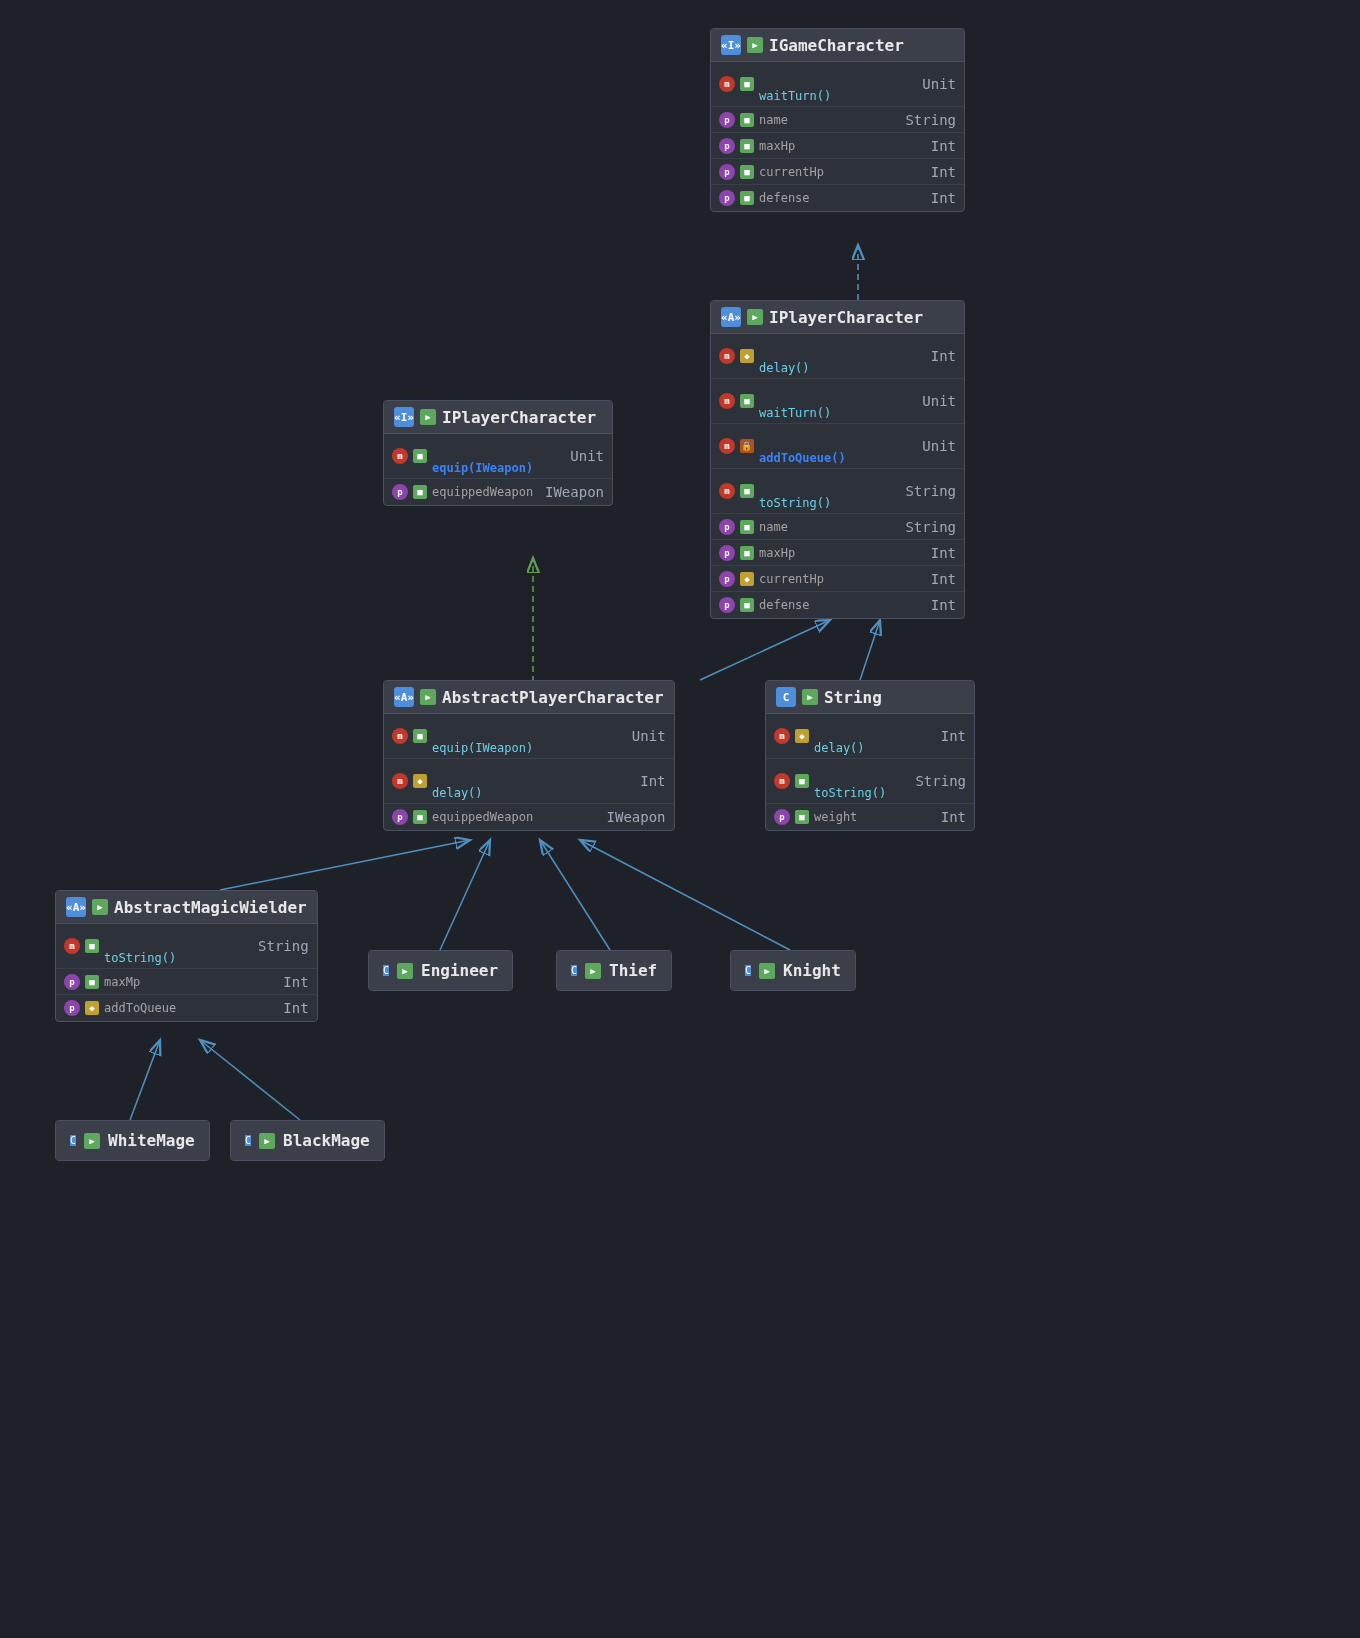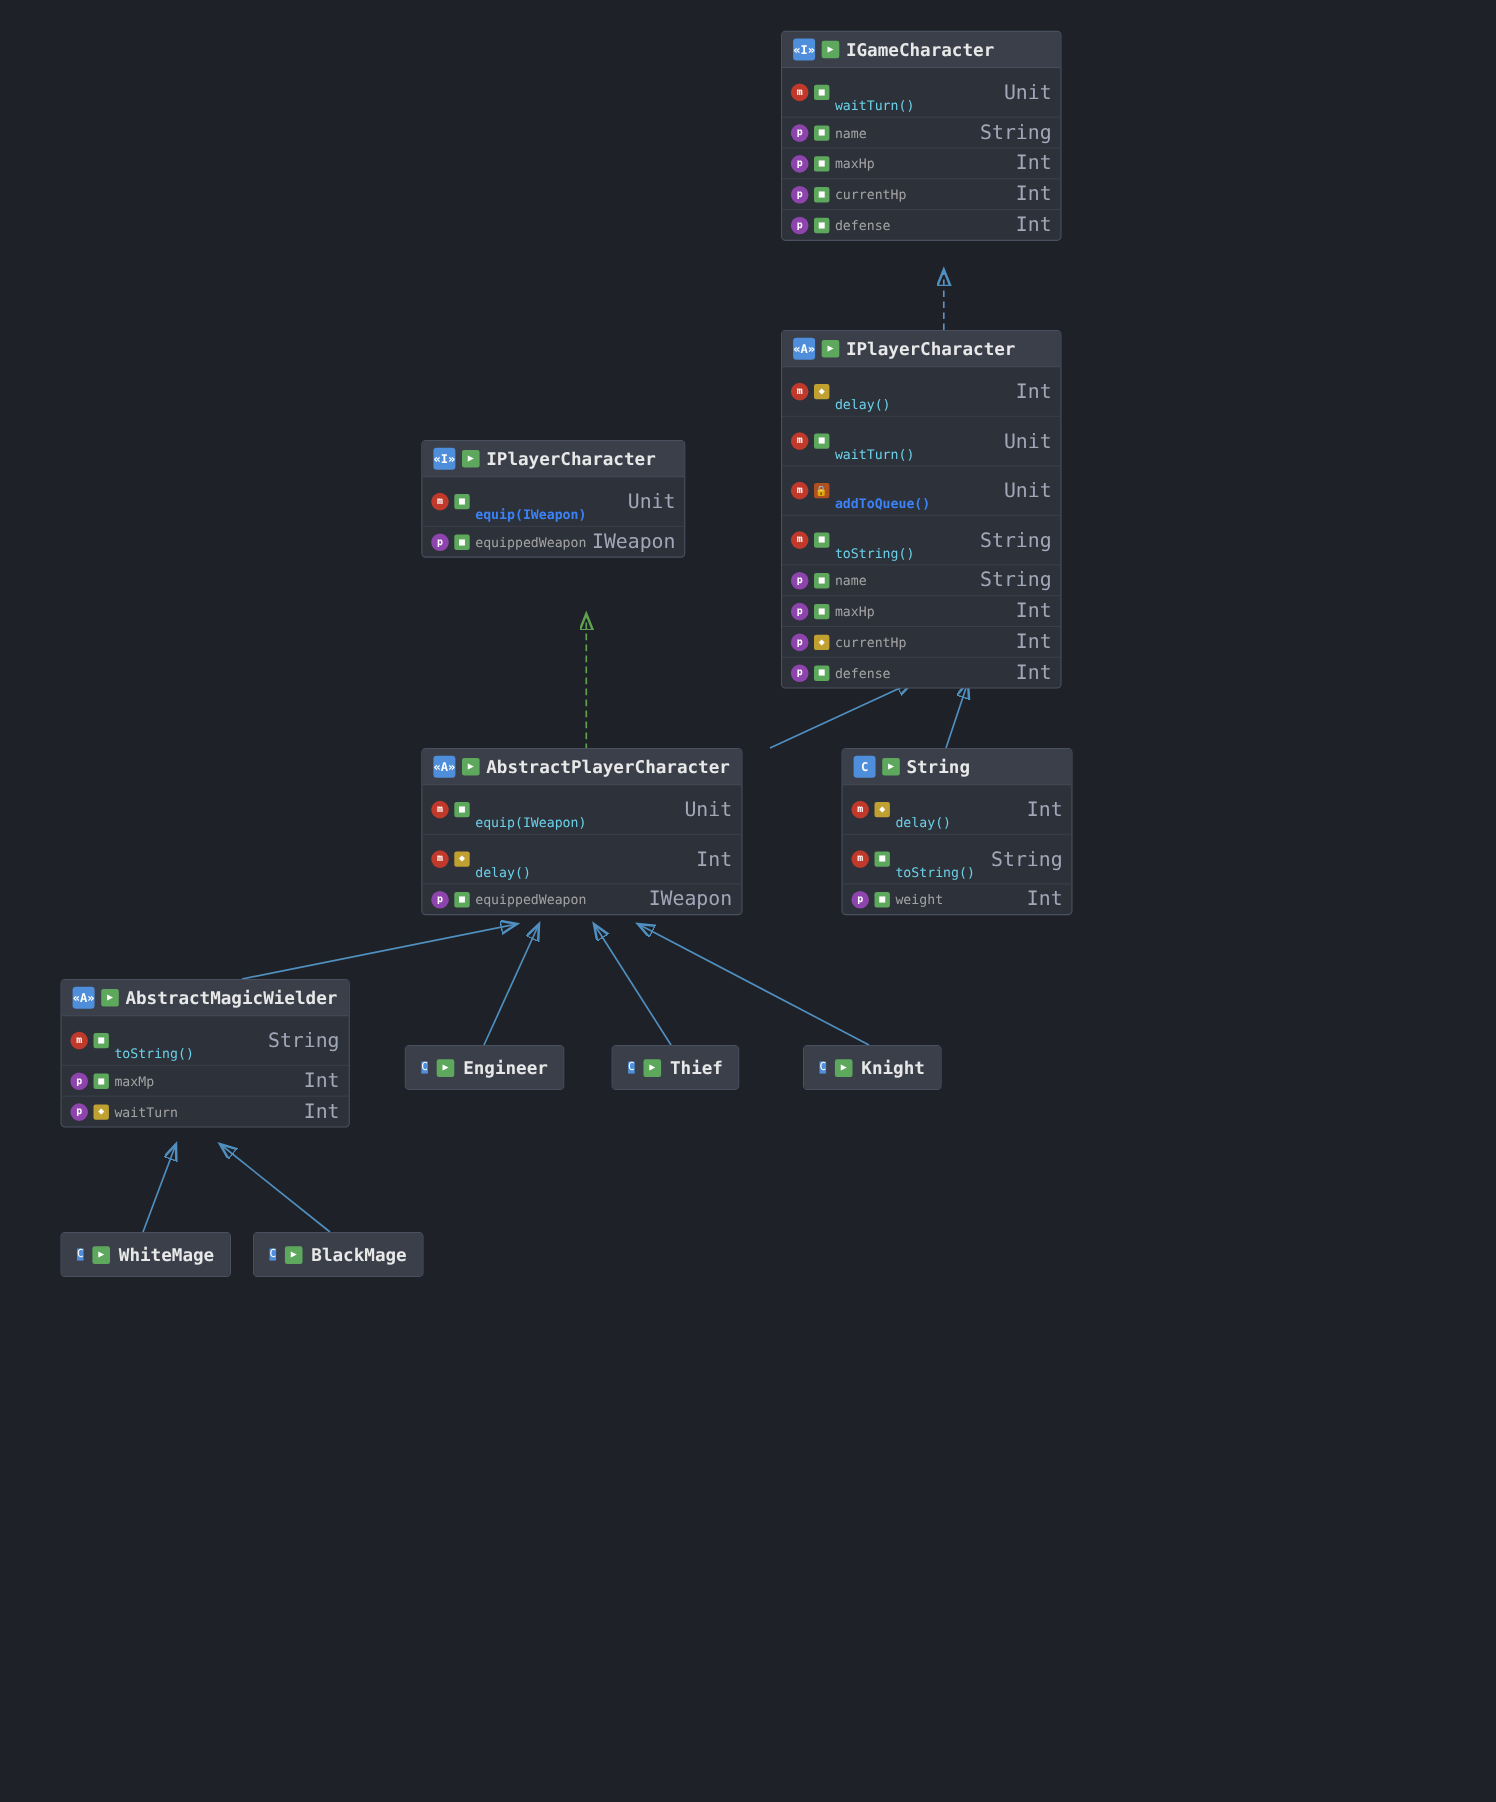--- a/index.html
+++ b/index.html
@@ -145,21 +145,21 @@
       margin-top: 24px;
     }
 
     .member-name.bold-method {
       color: #3b82f6;
       font-weight: bold;
     }
 
     .member-type {
       color: #a0a8b8;
-      font-size: 18px;
+      font-size: 14px;
       margin-left: auto;
     }
 
     svg.arrows {
       position: absolute;
       top: 0; left: 0;
       width: 1360px;
       height: 1638px;
       pointer-events: none;
     }
@@ -399,21 +399,21 @@
     </div>
     <div class="class-member">
       <div class="member-icon prop-icon">p</div>
       <div class="vis-icon vis-public">■</div>
       <span class="member-name">maxMp</span>
       <span class="member-type">Int</span>
     </div>
     <div class="class-member">
       <div class="member-icon prop-icon">p</div>
       <div class="vis-icon vis-protected" style="background:#c0a030;">◆</div>
-      <span class="member-name">waitTurn</span>
+      <span class="member-name">addToQueue</span>
       <span class="member-type">Int</span>
     </div>
   </div>
 
   <div class="simple-box" style="left: 368px; top: 950px;">
     <div class="simple-header">
       <div class="class-icon icon-class">C</div>
       <div class="leaf-icon">▶</div>
       <span class="class-name">Engineer</span>
     </div>

